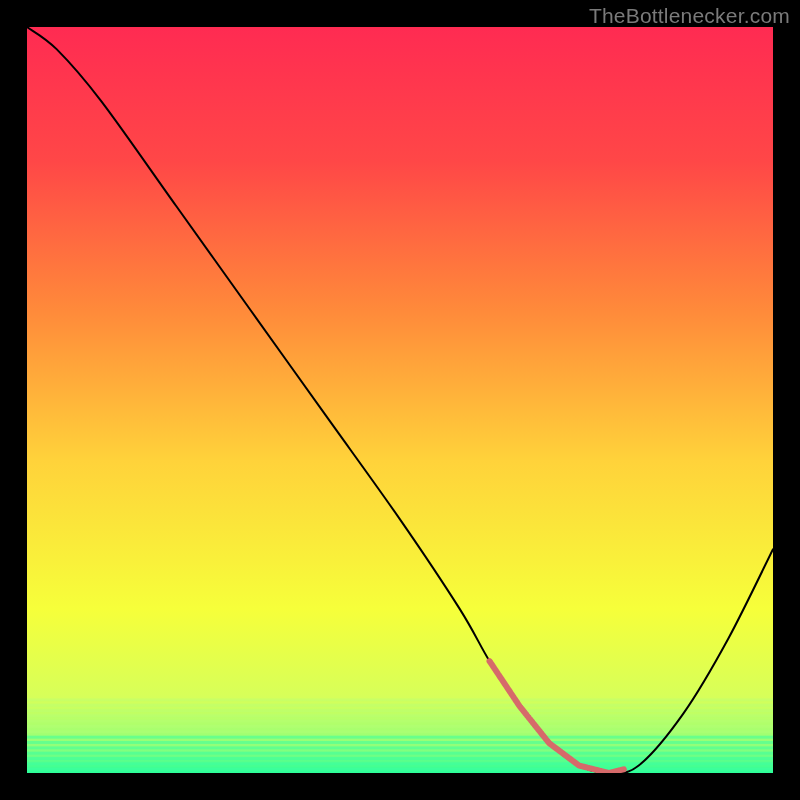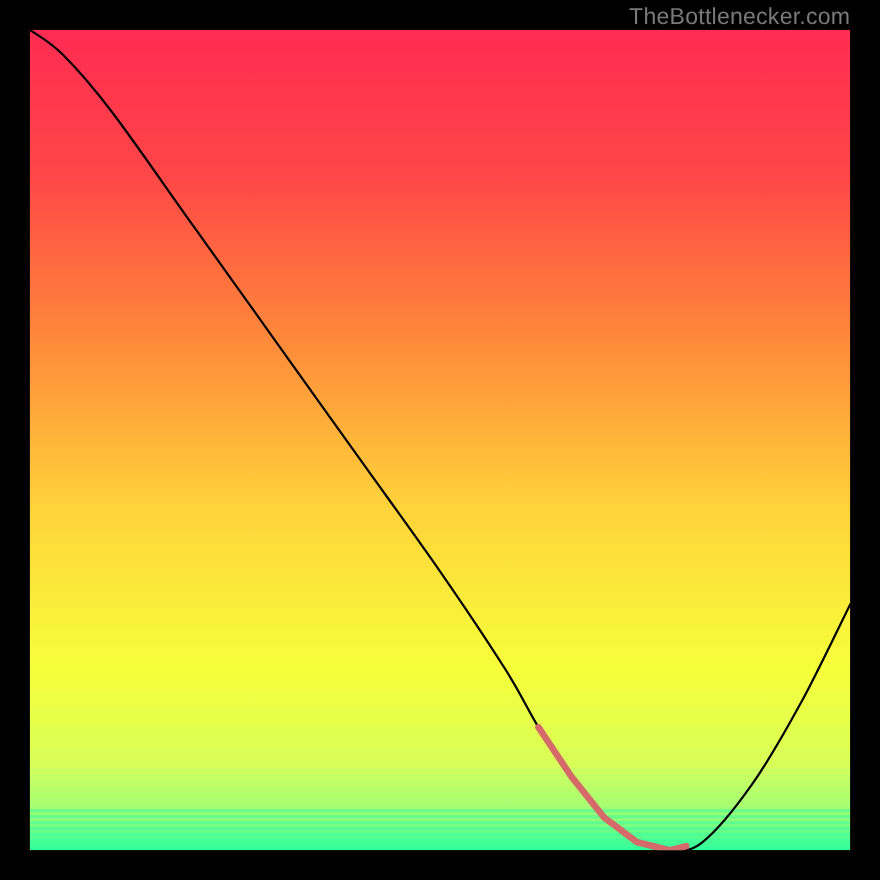--- a/index.html
+++ b/index.html
@@ -15,21 +15,21 @@
     position: absolute;
     left: 27px;
     top: 27px;
     width: 746px;
     height: 746px;
     background: #000;
   }
   .watermark {
     position: absolute;
     top: 4px;
-    right: 27px;
+    right: 10px;
     color: #7a7a7a;
     font-size: 21px;
     font-weight: 500;
     letter-spacing: 0.2px;
   }
   svg {
     display: block;
   }
 </style>
 </head>

